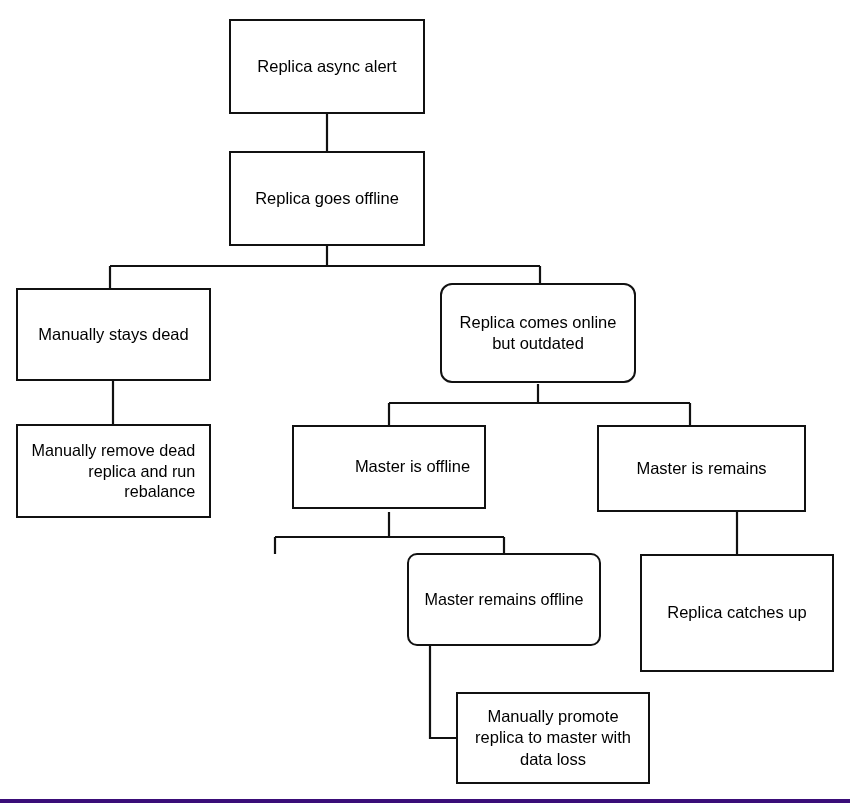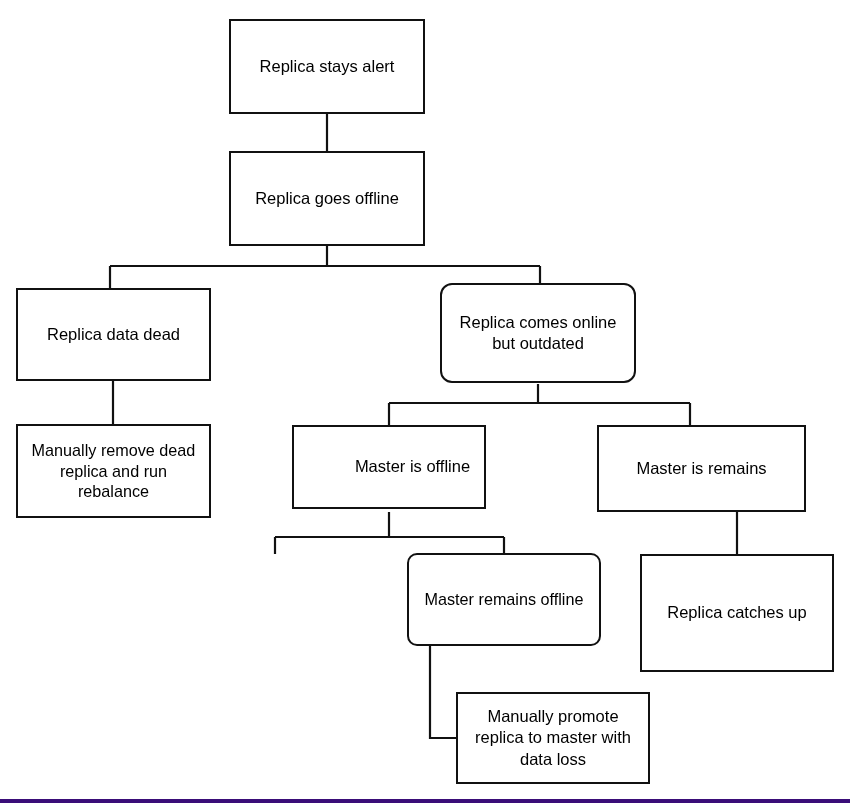--- a/index.html
+++ b/index.html
@@ -84,30 +84,30 @@
     <path d="M389,512 L389,537"></path>
     <path d="M275,537 L504,537"></path>
     <path d="M275,537 L275,554"></path>
     <path d="M504,537 L504,553"></path>
 
     <path d="M737,512 L737,554"></path>
 
     <path d="M430,646 L430,738 L456,738"></path>
   </svg>
 
-  <div class="node" style="left:229px; top:19px; width:196px; height:95px;">Replica stays alert</div>
+  <div class="node" style="left:229px; top:19px; width:196px; height:95px;">Replica async alert</div>
 
   <div class="node" style="left:229px; top:151px; width:196px; height:95px;">Replica goes offline</div>
 
-  <div class="node" style="left:16px; top:288px; width:195px; height:93px;">Replica data dead</div>
+  <div class="node" style="left:16px; top:288px; width:195px; height:93px;">Manually stays dead</div>
 
   <div class="node" style="left:440px; top:283px; width:196px; height:100px;border-radius:12px;">Replica comes online
 but outdated</div>
 
-  <div class="node tight" style="left:16px; top:424px; width:195px; height:94px;">Manually remove dead
+  <div class="node tight" style="left:16px; top:424px; width:195px; height:94px;text-align:right;">Manually remove dead
 replica and run
 rebalance</div>
 
   <div class="node" style="left:292px; top:425px; width:194px; height:84px;padding-left:48px;">Master is offline</div>
 
   <div class="node" style="left:597px; top:425px; width:209px; height:87px;">Master is remains</div>
 
 
   <div class="node tight" style="left:407px; top:553px; width:194px; height:93px;border-radius:10px;">Master remains offline</div>
 

